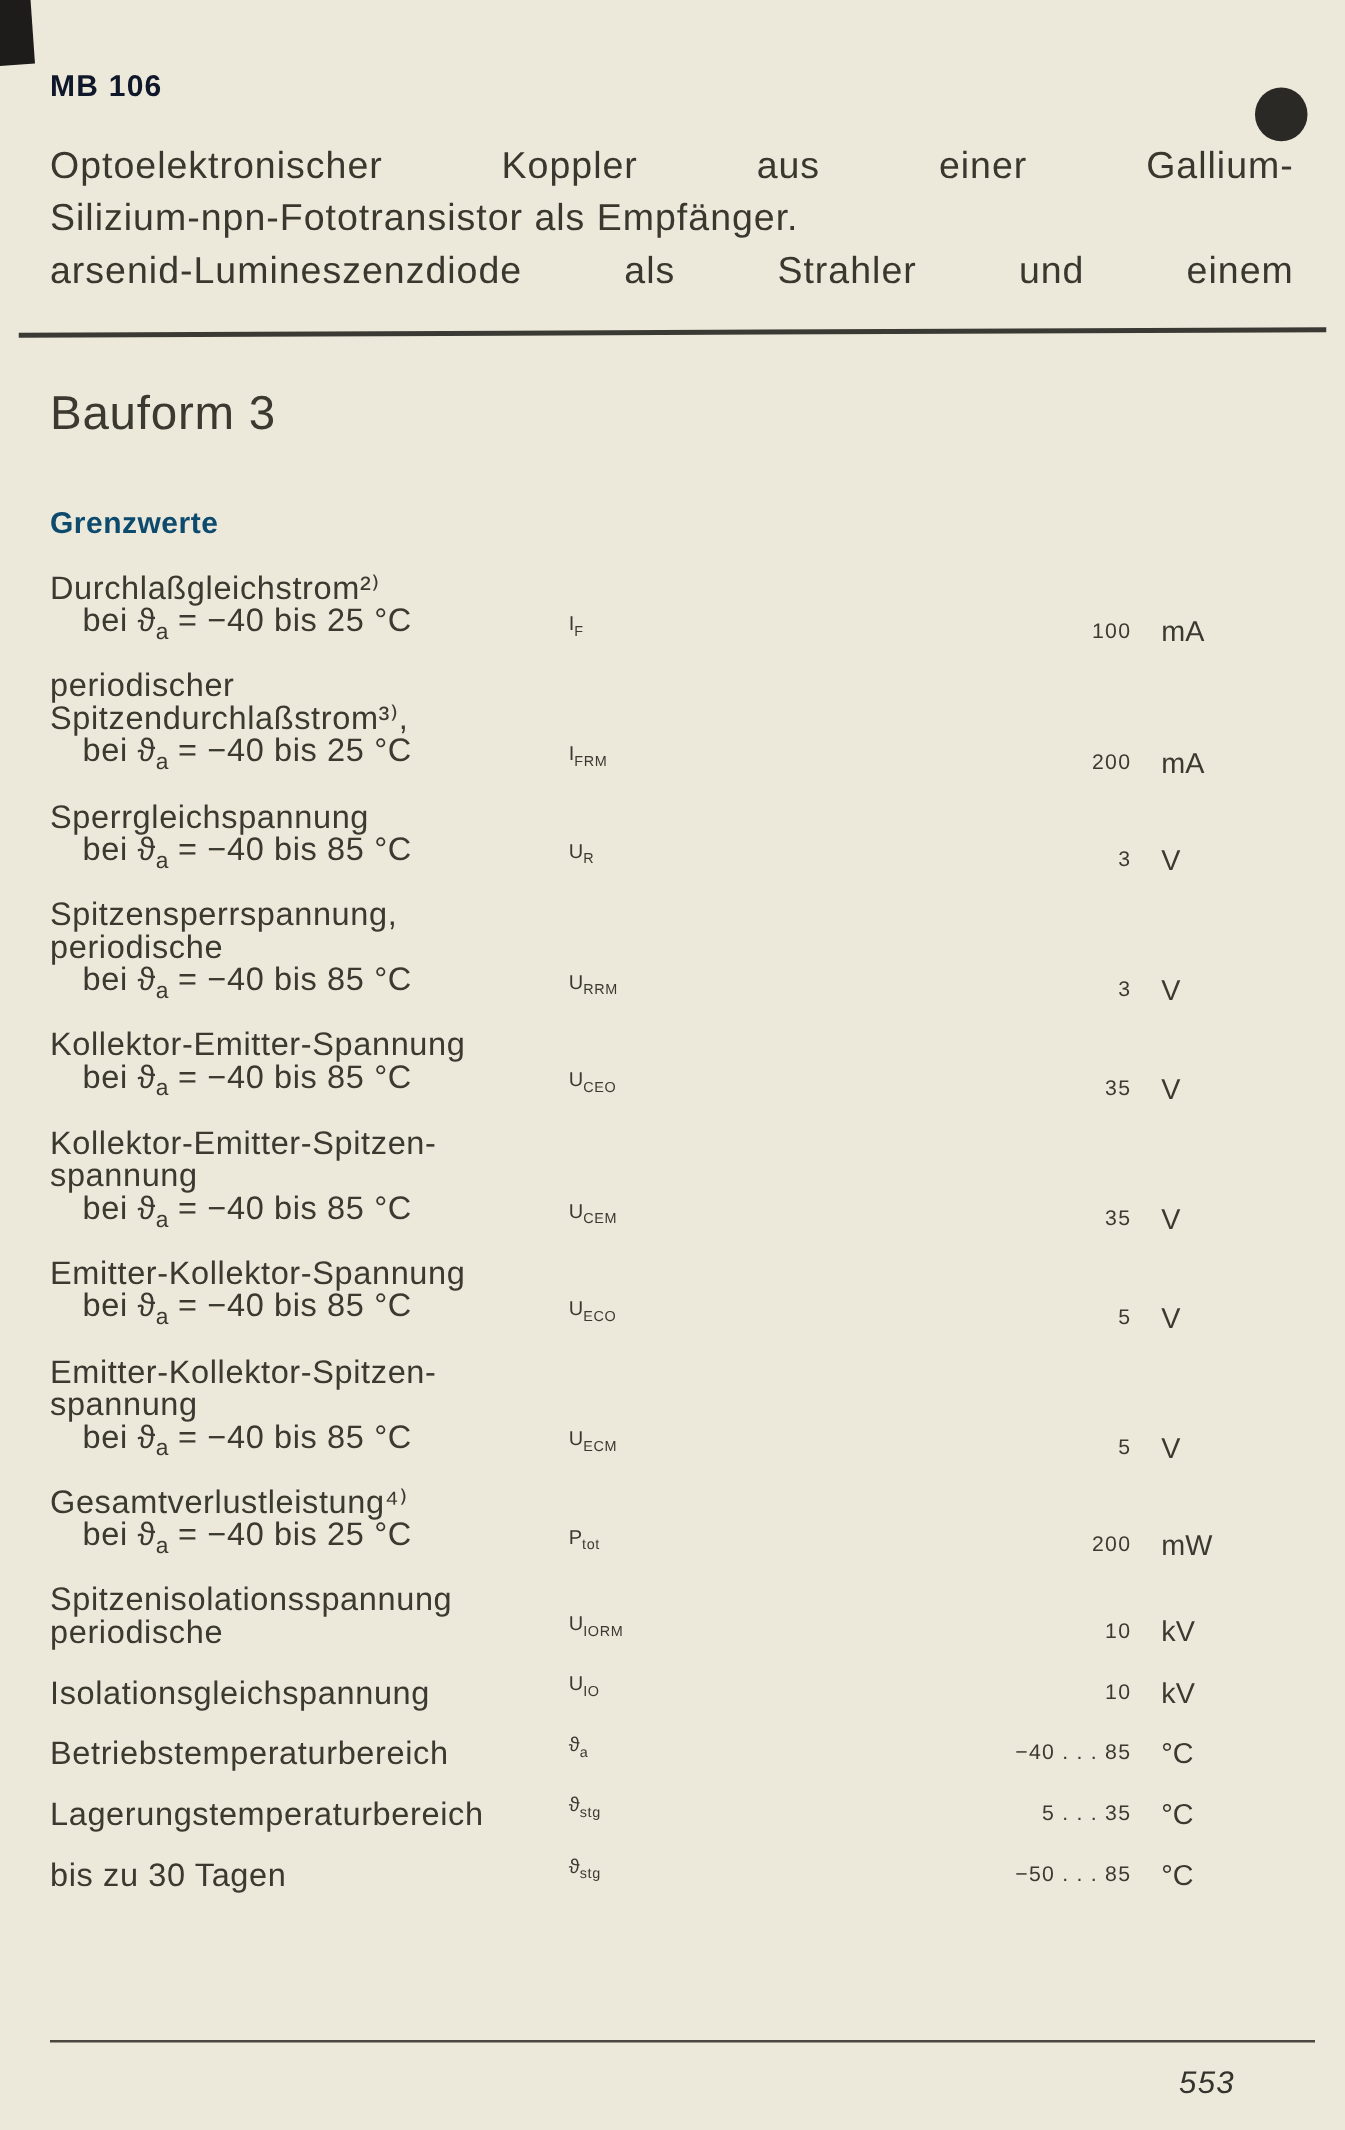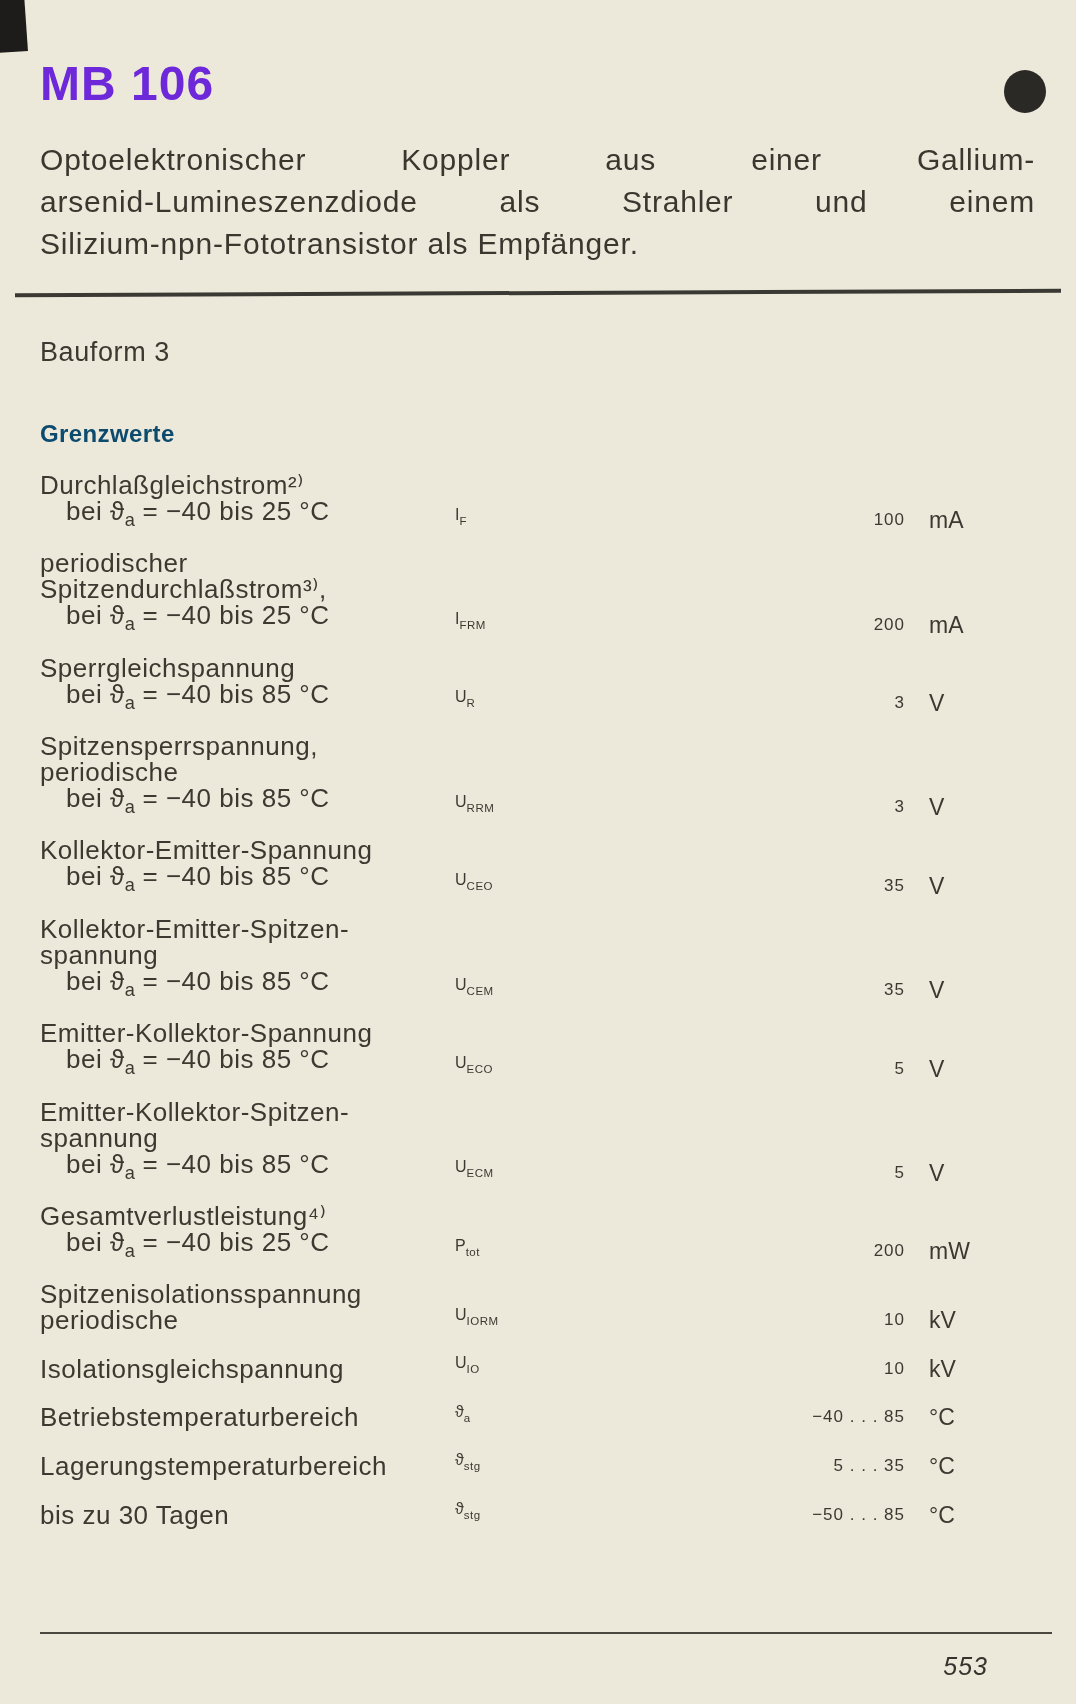--- a/index.html
+++ b/index.html
@@ -29,44 +29,44 @@
   .dot-mark {
     position: absolute; top: 70px; left: 1004px;
     width: 42px; height: 43px;
     border-radius: 50%;
     background: #2a2926;
   }
 
   .content { padding: 56px 40px 0 40px; }
 
   .model-title {
-    font-size: 48px;
+    font-size: 24px;
     font-weight: bold;
     letter-spacing: 1px;
-    color: #6d28d9;
+    color: #0f172a;
   }
   .descr { margin-top: 28px; width: 995px; }
   .descr .dline {
     font-size: 30px;
     line-height: 42px;
     letter-spacing: 0.8px;
     color: #3a372f;
   }
   .descr .dline.just { text-align: justify; text-align-last: justify; }
 
   .top-rule {
     margin-top: 26px;
     margin-left: -25px;
     width: 1046px;
     height: 4px;
     background: #3b3933;
     transform: rotate(-0.25deg);
   }
 
-  .bauform { margin-top: 42px; font-size: 27px; letter-spacing: 0.6px; }
+  .bauform { margin-top: 42px; font-size: 38px; letter-spacing: 0.6px; }
 
   .section-title {
     margin-top: 52px;
     font-size: 24px;
     font-weight: bold;
     letter-spacing: 0.4px;
     color: #0c4a6e;
   }
 
   .limits { margin-top: 24px; }
@@ -102,22 +102,22 @@
 
   <div class="corner-mark"></div>
   <div class="dot-mark"></div>
 
   <div class="content">
 
     <div class="model-title">MB 106</div>
 
     <div class="descr">
       <div class="dline just">Optoelektronischer Koppler aus einer Gallium-</div>
+      <div class="dline">Silizium-npn-Fototransistor als Empfänger.</div>
       <div class="dline just">arsenid-Lumineszenzdiode als Strahler und einem</div>
-      <div class="dline">Silizium-npn-Fototransistor als Empfänger.</div>
     </div>
 
     <div class="top-rule"></div>
 
     <div class="bauform">Bauform 3</div>
 
     <div class="section-title">Grenzwerte</div>
 
     <div class="limits">
 

